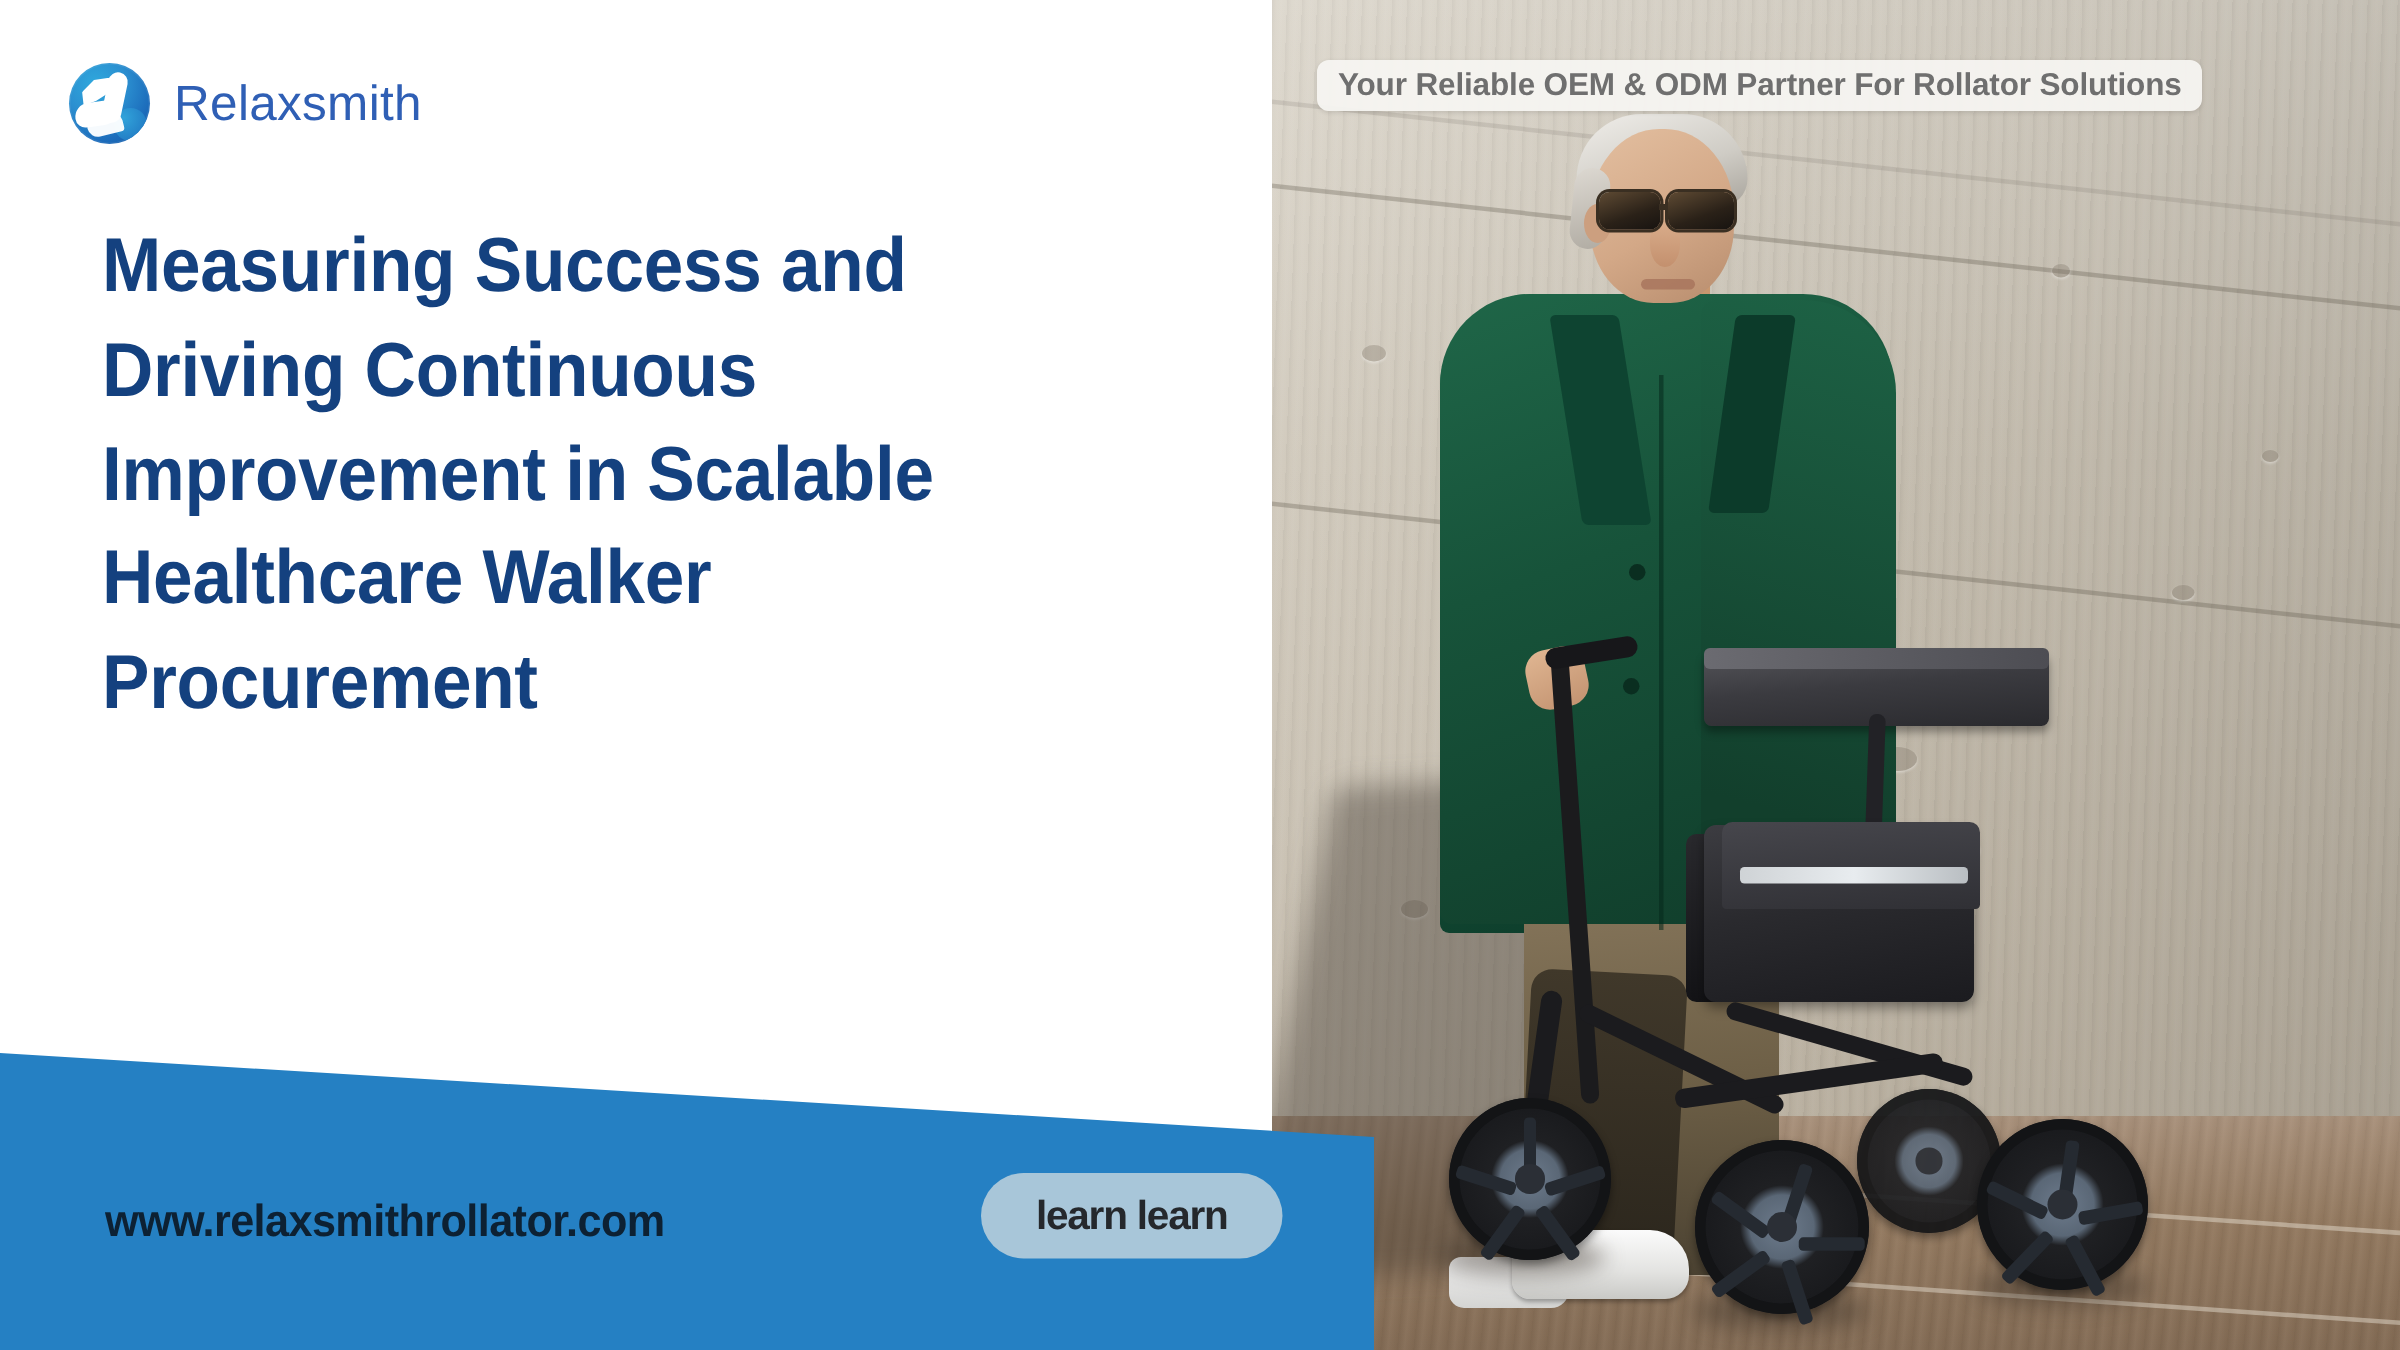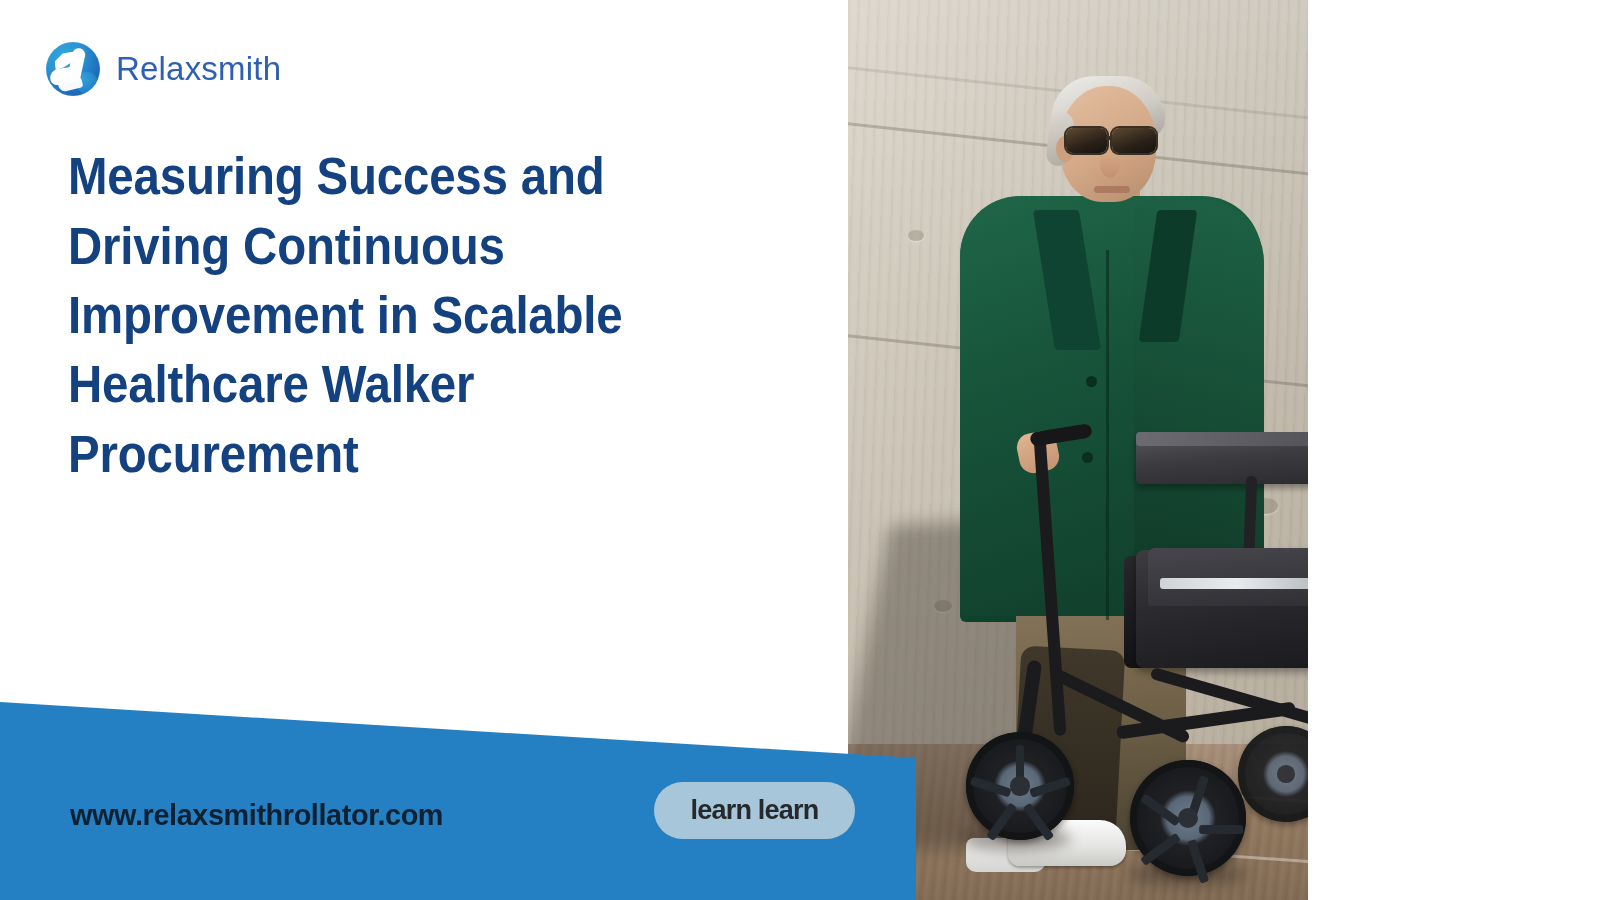--- a/index.html
+++ b/index.html
@@ -1,21 +1,21 @@
 <!DOCTYPE html>
 <html><head>
 <meta charset="utf-8">
 <style>
   html,body{margin:0;padding:0;}
   body{
     width:1600px;height:900px;overflow:hidden;
     background:#ffffff;
     font-family:"Liberation Sans",sans-serif;
   }
-  .stage{position:relative;width:1308px;height:900px;overflow:hidden;background:#15803d;}
+  .stage{position:relative;width:1600px;height:900px;overflow:hidden;background:#15803d;}
 
   
   .left-panel{position:absolute;left:0;top:0;width:848px;height:900px;background:#ffffff;z-index:2;}
 
   .brand{position:absolute;left:46px;top:42px;display:flex;align-items:center;gap:16px;}
   .brand-mark{width:54px;height:54px;border-radius:50%;position:relative;overflow:hidden;
     background:radial-gradient(circle at 32% 26%, #2fa8dd 0%, #2b8fd0 38%, #1c6cbb 70%, #14559f 100%);
     box-shadow:inset 0 0 0 1px rgba(255,255,255,.08);}
   .brand-mark .sw1{position:absolute;left:4px;top:26px;width:28px;height:16px;background:#ffffff;
     border-radius:14px 3px 14px 10px;transform:rotate(-8deg);}
@@ -290,14 +290,17 @@
 
     <h1 class="headline">Measuring Success and Driving Continuous Improvement in Scalable Healthcare Walker Procurement</h1>
   </div>
 
   <div class="blue-banner"></div>
   <div class="site-url">www.relaxsmithrollator.com</div>
   <button class="learn-more">
     <span>learn learn</span>
   </button>
 
+  <div class="tagline">
+    <span>Your Reliable OEM &amp; ODM Partner For Rollator Solutions</span>
+  </div>
 
 </div>
 
 </body></html>

